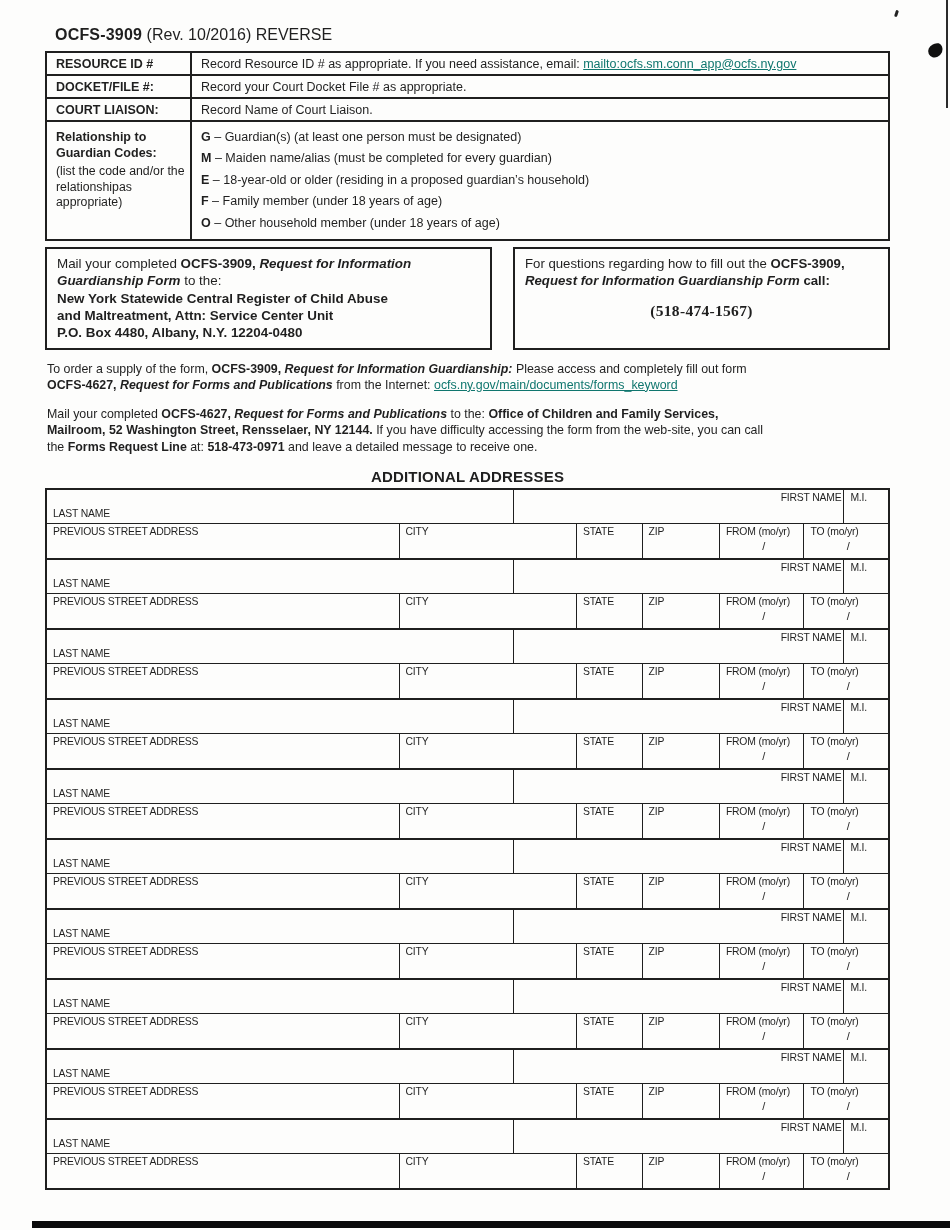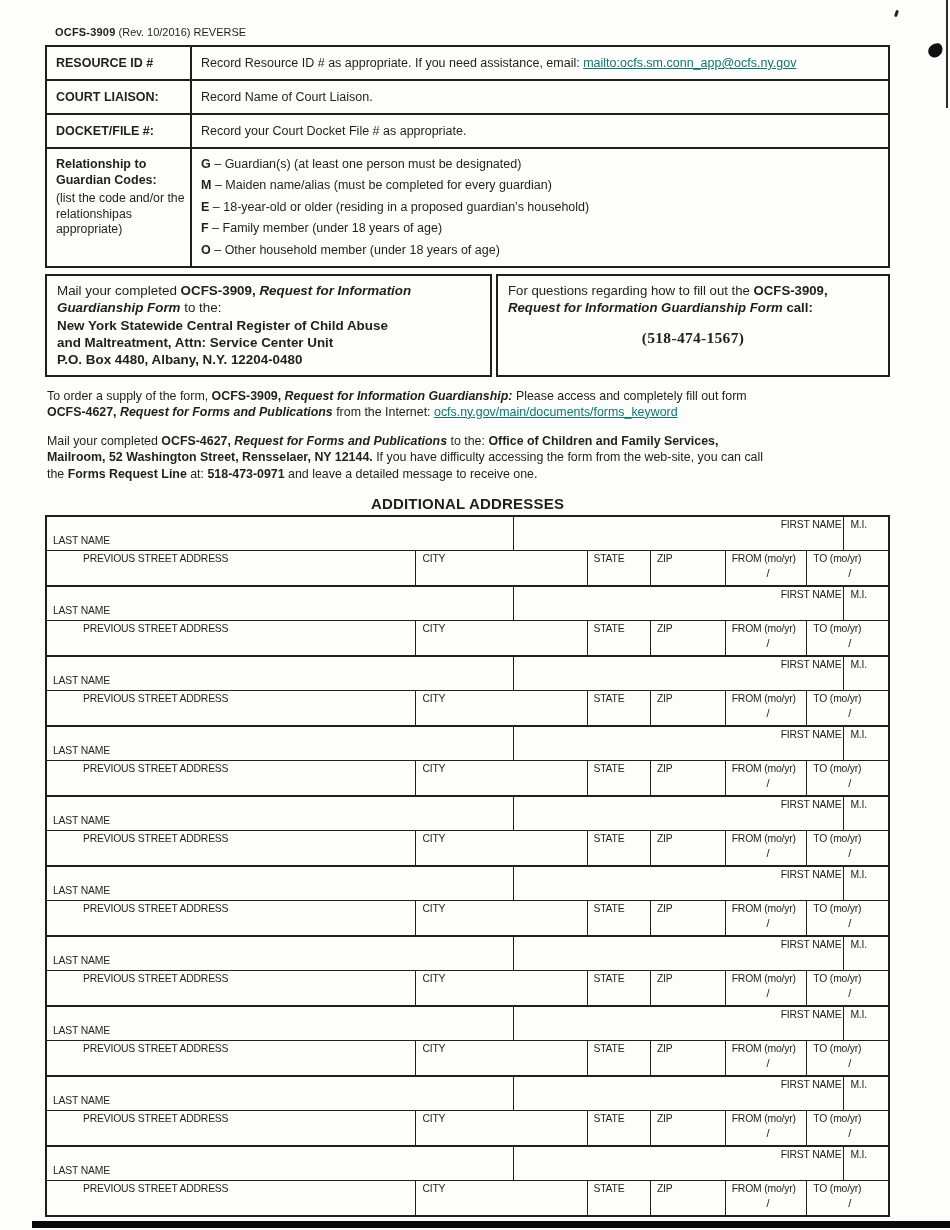--- a/index.html
+++ b/index.html
@@ -4,60 +4,60 @@
 <style>
   * { margin:0; padding:0; box-sizing:border-box; }
   html,body { background:#e8e8e8; }
   .page {
     position:relative; width:950px; height:1230px; background:#fdfdfc;
     font-family:"Liberation Sans", sans-serif; color:#1f1f1f; overflow:hidden;
     margin:0 auto;
   }
   .doc { position:absolute; left:45px; top:26px; width:845px; }
 
-  .form-header { font-size:11px; margin:0 0 7px 10px; }
+  .form-header { font-size:16px; margin:0 0 7px 10px; }
   .form-header b { letter-spacing:0.2px; }
 
   
   .info-table { width:100%; border-collapse:collapse; }
   .info-table td { border:2px solid #1f1f1f; font-size:12.5px; }
   td.lbl { width:145px; font-weight:bold; padding:3px 4px 3px 9px; }
   td.val { padding:3px 9px; }
-  tr.shortrow td { height:34px; }
+  tr.shortrow td { height:23px; }
   td.codes-lbl { vertical-align:top; padding-top:7px; }
   .codes-note { font-weight:normal; font-size:12.3px; line-height:15.5px; margin-top:3px; }
   .codes-lbl .main { line-height:16px; }
   td.codes-val { padding:5px 9px; vertical-align:middle; }
   .code-line { font-size:12.5px; line-height:21.4px; white-space:nowrap; }
 
   
   .mail-row { display:flex; margin-top:6px; }
   .mail-box { border:2.5px solid #1f1f1f; min-height:100px; }
   .mail-box.left  { width:447px; padding:6px 10px; font-size:13.4px; line-height:17.3px; }
-  .mail-box.right { flex:1; margin-left:4px; padding:6px 10px; font-size:13.2px; line-height:17px; }
+  .mail-box.right { flex:1; margin-left:21px; padding:6px 10px; font-size:13.2px; line-height:17px; }
   .bi { font-weight:bold; font-style:italic; }
   .phone { text-align:center; font-weight:bold; font-size:15.5px; margin-top:13px; letter-spacing:0.3px;font-family:Liberation Serif, serif; }
 
   
   .para { font-size:12.4px; line-height:16.3px; margin:11px 0 0 2px; }
   .para.second { margin-top:13px; }
   a.doclink { color:#0f766e; text-decoration:underline; }
 
   
   .addr-title { text-align:center; font-weight:bold; font-size:15px; margin:13px 0 3px; letter-spacing:0.2px; }
   .addr-block { border:2px solid #1f1f1f; margin-top:-2px; background:#fdfdfc; }
   .addr-block:first-child { margin-top:0; }
   .arow { display:flex; height:34px; }
   .row-name { border-bottom:1px solid #1f1f1f; }
   .cell { border-left:1px solid #1f1f1f; padding:2px 2px 0 6px; font-size:10.4px; letter-spacing:-0.2px; overflow:hidden; }
   .cell:first-child { border-left:none; }
   .c-last  { width:55.4%;margin-top:16px; }
   .c-first { width:39.3%;text-align:right; }
   .c-mi    { width:5.3%; }
-  .c-street{ width:41.8%;margin-left:30px; }
+  .c-street{ width:41.8%; }
   .c-city  { width:21.1%; }
   .c-state { width:7.8%; }
   .c-zip   { width:9.2%; }
   .c-from  { width:10.05%; }
   .c-to    { width:10.05%; }
   .slash { text-align:center; font-size:11px; margin-top:3px; }
 
   
   .artifact-bottom-bar { position:absolute; left:32px; right:0; bottom:2px; height:7px; background:#0a0a0a; }
   .artifact-right-line { position:absolute; right:2px; top:0; width:2px; height:108px; background:#2b2b2b; }
@@ -74,26 +74,26 @@
 
     <p class="form-header"><b>OCFS-3909</b><span> (Rev. 10/2016) REVERSE</span></p>
 
     <table class="info-table">
       <tbody>
           <tr class="shortrow">
         <td class="lbl">RESOURCE ID #</td>
         <td class="val"><span>Record Resource ID # as appropriate. If you need assistance, email: </span><a class="doclink">mailto:ocfs.sm.conn_app@ocfs.ny.gov</a></td>
       </tr>
       <tr class="shortrow">
+        <td class="lbl">DOCKET/FILE #:</td>
+        <td class="val">Record your Court Docket File # as appropriate.</td>
+      </tr>
+      <tr class="shortrow">
         <td class="lbl">COURT LIAISON:</td>
         <td class="val">Record Name of Court Liaison.</td>
-      </tr>
-      <tr class="shortrow">
-        <td class="lbl">DOCKET/FILE #:</td>
-        <td class="val">Record your Court Docket File # as appropriate.</td>
       </tr>
       <tr>
         <td class="lbl codes-lbl">
           <div class="main">Relationship to Guardian Codes:</div>
           <div class="codes-note">(list the code and/or the relationshipas appropriate)</div>
         </td>
         <td class="codes-val">
           <div class="code-line"><b>G</b><span> – </span><span>Guardian(s) (at least one person must be designated)</span></div>
           <div class="code-line"><b>M</b><span> – </span><span>Maiden name/alias (must be completed for every guardian)</span></div>
           <div class="code-line"><b>E</b><span> – </span><span>18-year-old or older (residing in a proposed guardian’s household)</span></div>

